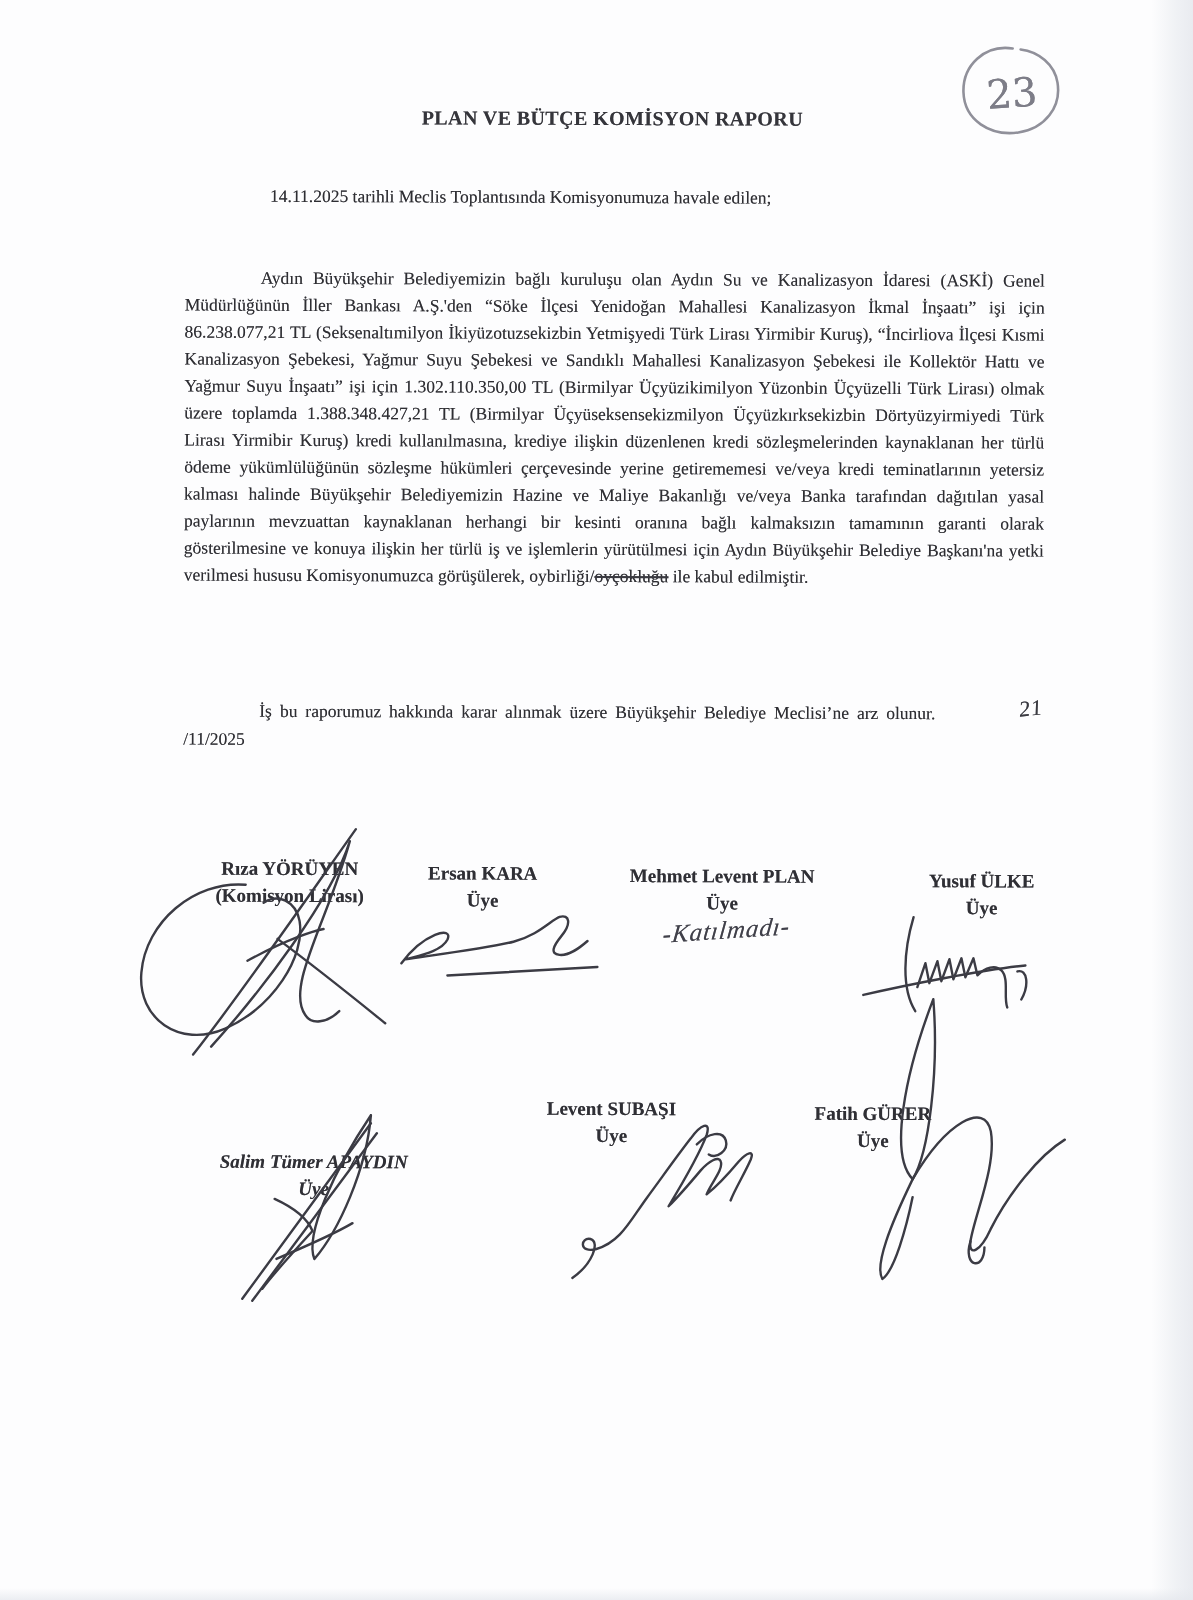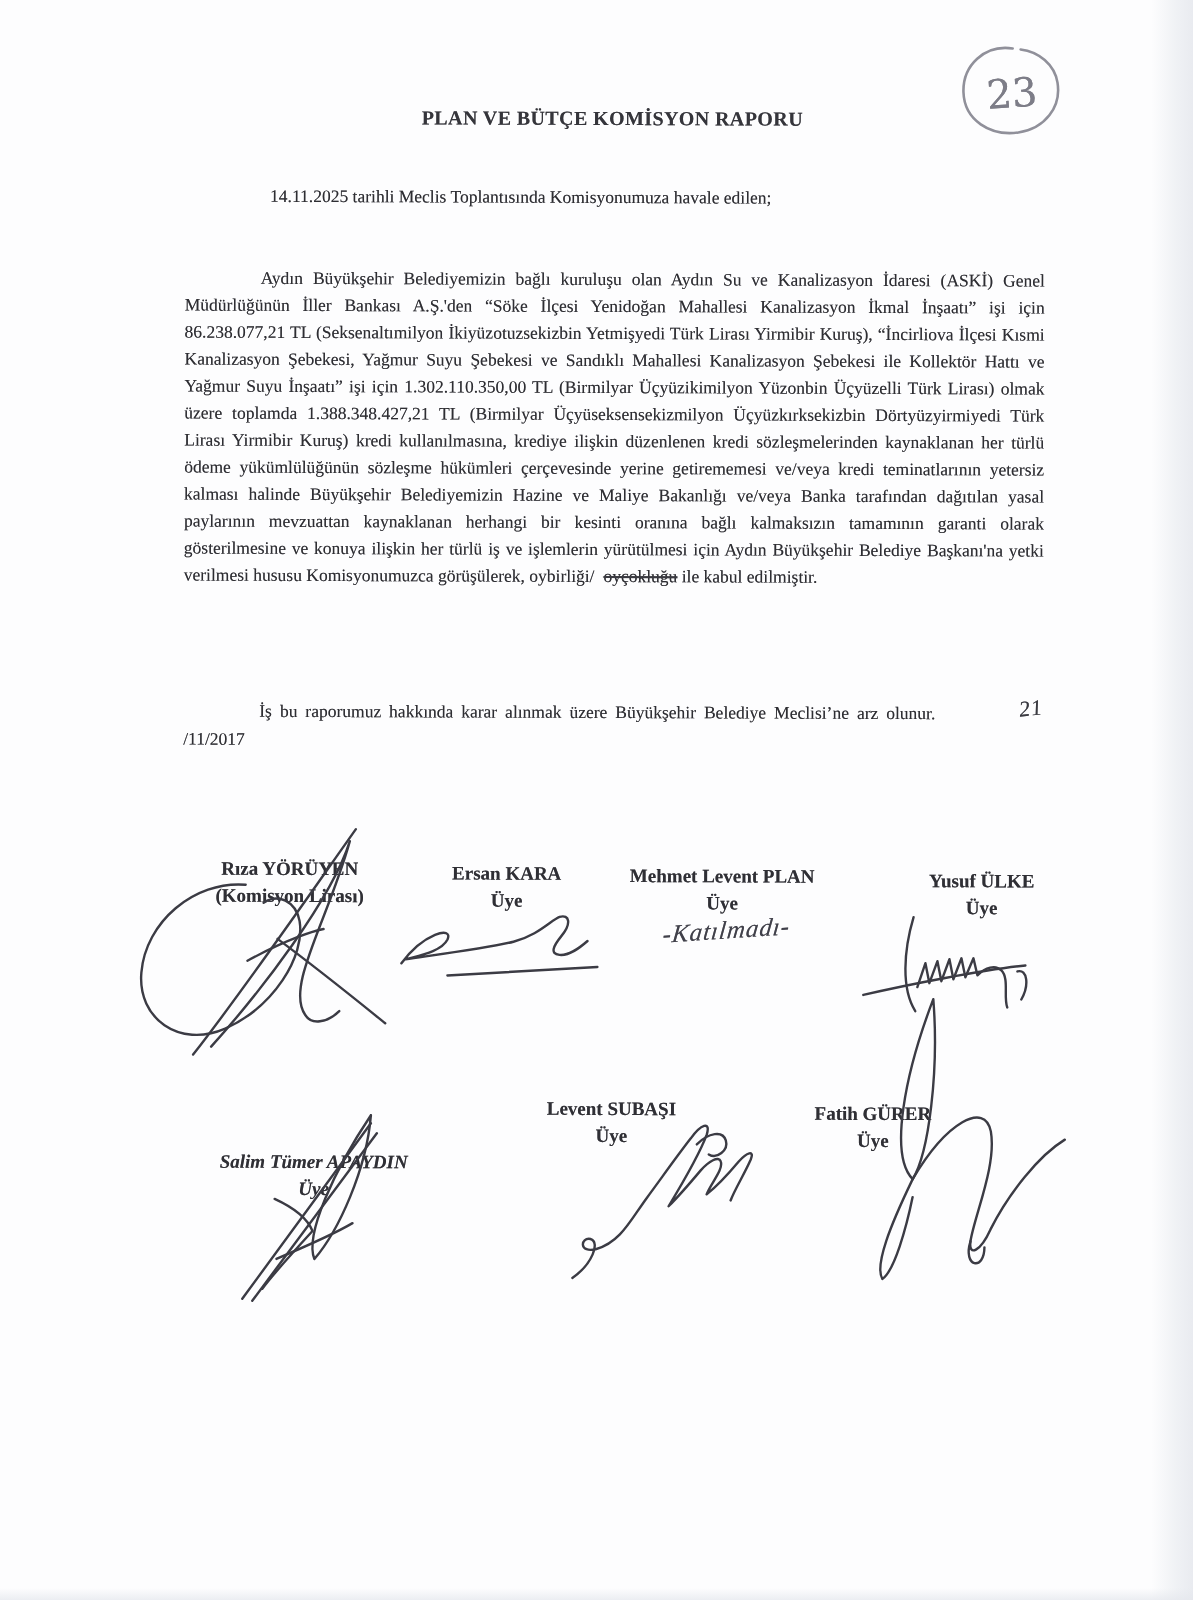--- a/index.html
+++ b/index.html
@@ -22,21 +22,21 @@
 
   .title {
     position:absolute; top:107px; left:40px; width:1140px; text-align:center;
     font-weight:bold; font-size:20px; letter-spacing:.4px; color:#35353b;
   }
   .intro { position:absolute; top:187px; left:183px; width:860px; font-size:17.5px; text-indent:85px; }
   .body-par {
     position:absolute; top:266px; left:183px; width:860px;
     font-size:17.5px; line-height:27px; text-align:justify; text-indent:76px;
   }
-  .strike { text-decoration:line-through; text-decoration-thickness:2px; text-decoration-color:#3a3a41;margin-left:9px; }
+  .strike { text-decoration:line-through; text-decoration-thickness:2px; text-decoration-color:#3a3a41; }
   .closing {
     position:absolute; top:697px; left:183px; width:860px;
     font-size:17.5px; line-height:28px; text-align:justify; text-indent:76px;
   }
   .hand-day {
     display:inline-block; font-size:22px; color:#3a3a41;
     transform:rotate(-6deg) skewX(-8deg); letter-spacing:1px;
   }
 
   .sig-block { position:absolute; text-align:center; }
@@ -69,27 +69,27 @@
       <path d="M62,9 C34,5 12,26 13,53 C14,81 40,97 68,93 C95,89 111,67 107,43 C104,25 88,12 70,10"></path>
       <text x="36" y="68">23</text>
     </svg>
 
     <div class="title">PLAN VE BÜTÇE KOMİSYON RAPORU</div>
 
     <div class="intro">14.11.2025 tarihli Meclis Toplantısında Komisyonumuza havale edilen;</div>
 
     <div class="body-par"><span>Aydın Büyükşehir Belediyemizin bağlı kuruluşu olan Aydın Su ve Kanalizasyon İdaresi (ASKİ) Genel Müdürlüğünün İller Bankası A.Ş.'den “Söke İlçesi Yenidoğan Mahallesi Kanalizasyon İkmal İnşaatı” işi için 86.238.077,21 TL (Seksenaltımilyon İkiyüzotuzsekizbin Yetmişyedi Türk Lirası Yirmibir Kuruş), “İncirliova İlçesi Kısmi Kanalizasyon Şebekesi, Yağmur Suyu Şebekesi ve Sandıklı Mahallesi Kanalizasyon Şebekesi ile Kollektör Hattı ve Yağmur Suyu İnşaatı” işi için 1.302.110.350,00 TL (Birmilyar Üçyüzikimilyon Yüzonbin Üçyüzelli Türk Lirası) olmak üzere toplamda 1.388.348.427,21 TL (Birmilyar Üçyüseksensekizmilyon Üçyüzkırksekizbin Dörtyüzyirmiyedi Türk Lirası Yirmibir Kuruş) kredi kullanılmasına, krediye ilişkin düzenlenen kredi sözleşmelerinden kaynaklanan her türlü ödeme yükümlülüğünün sözleşme hükümleri çerçevesinde yerine getirememesi ve/veya kredi teminatlarının yetersiz kalması halinde Büyükşehir Belediyemizin Hazine ve Maliye Bakanlığı ve/veya Banka tarafından dağıtılan yasal paylarının mevzuattan kaynaklanan herhangi bir kesinti oranına bağlı kalmaksızın tamamının garanti olarak gösterilmesine ve konuya ilişkin her türlü iş ve işlemlerin yürütülmesi için Aydın Büyükşehir Belediye Başkanı'na yetki verilmesi hususu Komisyonumuzca görüşülerek, oybirliği/</span><span class="strike">oyçokluğu</span><span> ile kabul edilmiştir.</span></div>
 
-    <div class="closing"><span>İş bu raporumuz hakkında karar alınmak üzere Büyükşehir Belediye Meclisi’ne arz olunur. </span><span class="hand-day">21</span><span>/11/2017</span></div>
+    <div class="closing"><span>İş bu raporumuz hakkında karar alınmak üzere Büyükşehir Belediye Meclisi’ne arz olunur. </span><span class="hand-day">21</span><span>/11/2025</span></div>
 
     <div class="sig-block" style="left:175px; top:856px; width:230px;">
       <div class="sig-name">Rıza YÖRÜYEN</div>
       <div class="sig-role">(Komisyon Lirası)</div>
     </div>
-    <div class="sig-block" style="left:412px; top:860px; width:190px;">
+    <div class="sig-block" style="left:388px; top:860px; width:190px;">
       <div class="sig-name">Ersan KARA</div>
       <div class="sig-role">Üye</div>
     </div>
     <div class="sig-block" style="left:610px; top:862px; width:225px;">
       <div class="sig-name">Mehmet Levent PLAN</div>
       <div class="sig-role">Üye</div>
     </div>
     <div class="sig-block" style="left:892px; top:866px; width:180px;">
       <div class="sig-name">Yusuf ÜLKE</div>
       <div class="sig-role">Üye</div>

